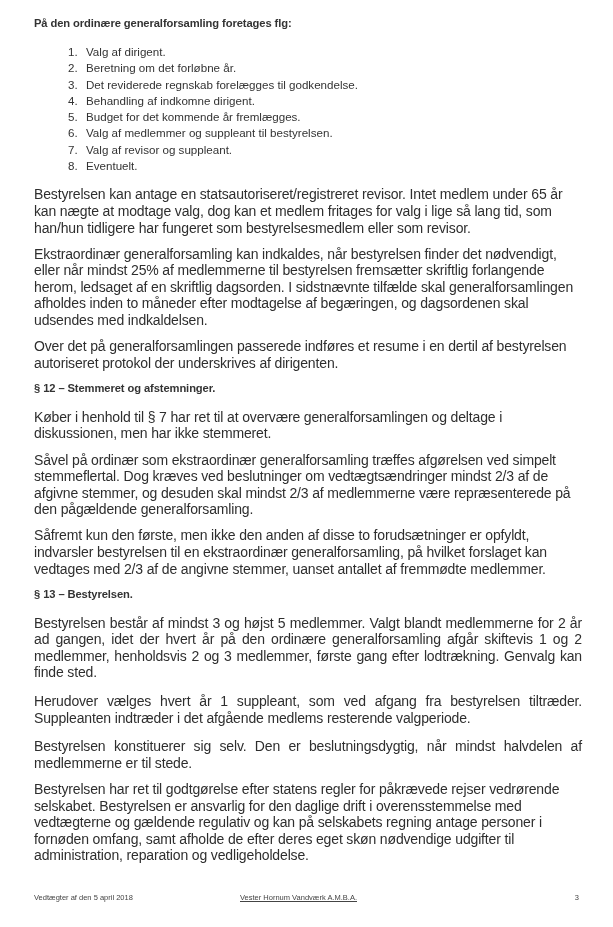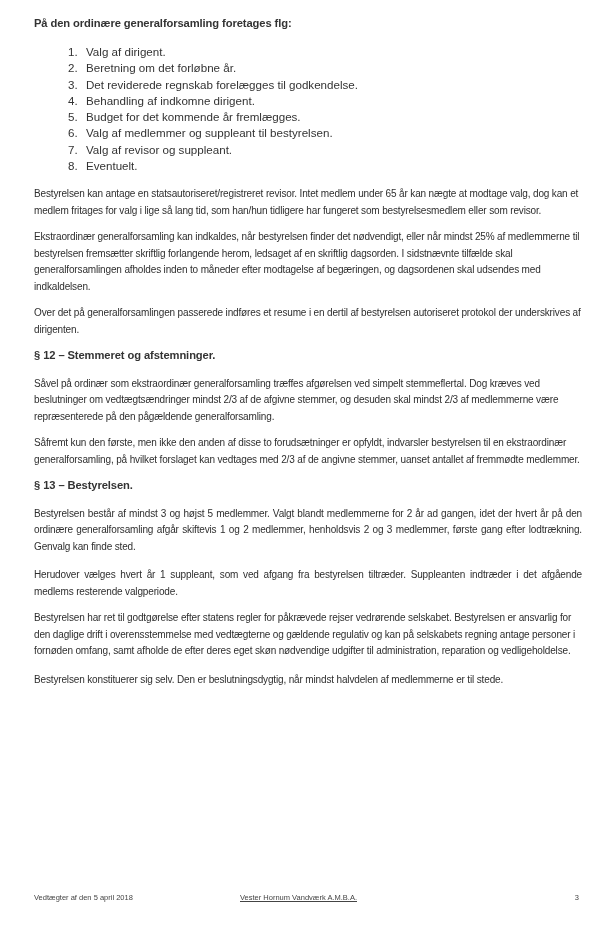--- a/index.html
+++ b/index.html
@@ -4,21 +4,21 @@
   <style>
     html, body { margin: 0; padding: 0; background: #ffffff; }
     body { width: 613px; height: 927px; position: relative; overflow: hidden;
            font-family: "Liberation Sans", sans-serif; color: #2b2b2b; }
     .page { position: absolute; left: 34px; top: 16px; width: 548px; }
     .heading { font-size: 11.2px; font-weight: bold; 
                color: #333; margin: 0 0 13px 0; line-height: 15px; letter-spacing: -0.1px; }
     ol.agenda { margin: 0 0 12px 0; padding: 0 0 0 34px; list-style: none; }
     ol.agenda li { font-size: 11.6px; line-height: 16.3px; color: #333; display: flex; }
     ol.agenda li .num { width: 18px; display: inline-block; }
-    p.para { font-size: 10px; line-height: 16.6px; margin: 0 0 9.5px 0; color: #2e2e2e;
+    p.para { font-size: 14px; line-height: 16.6px; margin: 0 0 9.5px 0; color: #2e2e2e;
              letter-spacing: -0.15px; }
     p.justify { text-align: justify; margin-top: 12px; }
     .footer { position: absolute; top: 893px; left: 34px; width: 545px; height: 14px;
               font-size: 7.5px; color: #444; }
     .footer .left { position: absolute; left: 0; top: 0; text-align: center; }
     .footer .center { position: absolute; left: 206px; top: 0; text-decoration: underline; }
     .footer .right { position: absolute; right: 0; top: 0; }
   </style>
 </head>
 <body>
@@ -60,28 +60,29 @@
         <span>Eventuelt.</span>
       </li>
   </ol>
 
   <p class="para">Bestyrelsen kan antage en statsautoriseret/registreret revisor. Intet medlem under 65 år kan nægte at modtage valg, dog kan et medlem fritages for valg i lige så lang tid, som han/hun tidligere har fungeret som bestyrelsesmedlem eller som revisor.</p>
   <p class="para">Ekstraordinær generalforsamling kan indkaldes, når bestyrelsen finder det nødvendigt, eller når mindst 25% af medlemmerne til bestyrelsen fremsætter skriftlig forlangende herom, ledsaget af en skriftlig dagsorden. I sidstnævnte tilfælde skal generalforsamlingen afholdes inden to måneder efter modtagelse af begæringen, og dagsordenen skal udsendes med indkaldelsen.</p>
   <p class="para">Over det på generalforsamlingen passerede indføres et resume i en dertil af bestyrelsen autoriseret protokol der underskrives af dirigenten.</p>
 
   <div class="heading">§ 12 – Stemmeret og afstemninger.</div>
 
+  <p class="para">Køber i henhold til § 7 har ret til at overvære generalforsamlingen og deltage i diskussionen, men  har ikke stemmeret.</p>
   <p class="para">Såvel på ordinær som ekstraordinær generalforsamling træffes afgørelsen ved simpelt stemmeflertal. Dog kræves ved beslutninger om vedtægtsændringer mindst 2/3 af de afgivne stemmer, og desuden skal mindst 2/3 af medlemmerne være repræsenterede på den pågældende generalforsamling.</p>
   <p class="para">Såfremt kun den første, men ikke den anden af disse to forudsætninger er opfyldt, indvarsler bestyrelsen til en ekstraordinær generalforsamling, på hvilket forslaget kan vedtages med 2/3 af de angivne stemmer, uanset antallet af fremmødte medlemmer.</p>
 
   <div class="heading">§ 13 – Bestyrelsen.</div>
 
   <p class="para justify">Bestyrelsen består af mindst 3 og højst 5 medlemmer. Valgt blandt medlemmerne for 2 år ad gangen, idet der hvert år på den ordinære generalforsamling afgår skiftevis 1 og 2 medlemmer, henholdsvis 2 og 3 medlemmer, første gang efter lodtrækning. Genvalg kan finde sted.</p>
   <p class="para justify">Herudover vælges hvert år 1 suppleant, som ved afgang fra bestyrelsen tiltræder. Suppleanten indtræder i det afgående medlems resterende valgperiode.</p>
+  <p class="para justify">Bestyrelsen konstituerer sig selv. Den er beslutningsdygtig, når mindst halvdelen af medlemmerne er til stede.</p>
   <p class="para">Bestyrelsen har ret til godtgørelse efter statens regler for påkrævede rejser vedrørende selskabet. Bestyrelsen er ansvarlig for den daglige drift i overensstemmelse med vedtægterne og gældende regulativ og kan på selskabets regning antage personer i fornøden omfang, samt afholde de efter deres eget skøn nødvendige udgifter til administration, reparation og vedligeholdelse.</p>
-  <p class="para justify">Bestyrelsen konstituerer sig selv. Den er beslutningsdygtig, når mindst halvdelen af medlemmerne er til stede.</p>
 </div>
 
 <div class="footer">
   <span class="left">Vedtægter af den 5 april 2018</span>
   <span class="center">Vester Hornum Vandværk A.M.B.A.</span>
   <span class="right">3</span>
 </div>
 
 </body></html>

